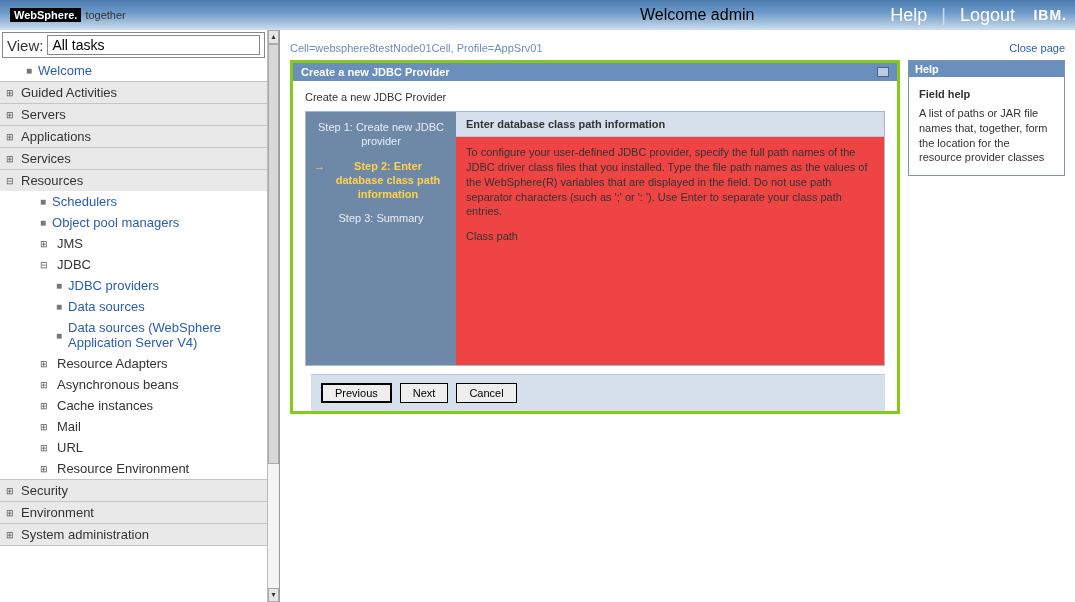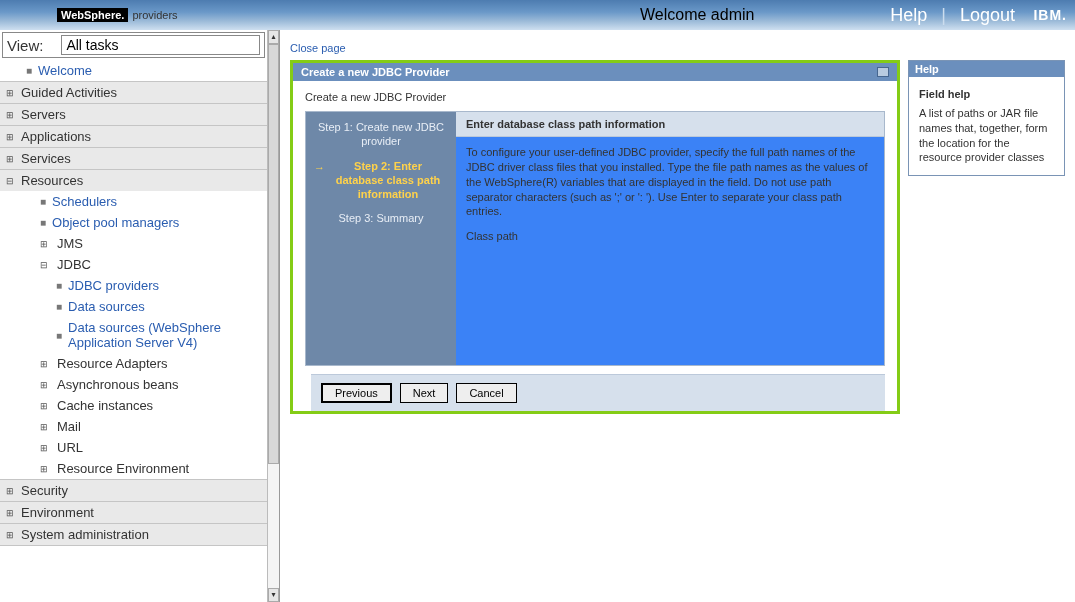--- a/index.html
+++ b/index.html
@@ -22,21 +22,20 @@
     position: relative;
   }
   .banner .brand {
     display: flex; align-items: center; gap: 4px;
     font-size: 11px;
     color: #333;
   }
   .brand-box {
     background: #000; color: #fff; padding: 1px 4px; font-weight: bold;
     font-size: 11px;
-    margin-left: 47px;
   }
   .banner .welcome {
     position: absolute; left: 640px; font-size: 16px; color: #000; text-align: center;
   }
   .banner .links {
     position: absolute; right: 60px; display: flex; align-items: center;
     gap: 14px; font-size: 18px; color: #fff;
   }
   .banner .links .sep { color: #cde; }
   .banner .links a { color: #fff; text-decoration: none; cursor: pointer; }
@@ -60,21 +59,21 @@
   }
   .scrollbar {
     width: 12px; background: #eee; border-left: 1px solid #bbb;
     display: flex; flex-direction: column; align-items: stretch;
     height: 572px;
   }
   .sb-btn { height: 14px; background: #e6e6e6; border: 1px solid #aaa; font-size: 8px; text-align:center; line-height:12px; color:#333; }
   .sb-track { flex: 1; background: #f4f4f4; position: relative; }
   .sb-thumb { position: absolute; top: 0; left: 0; right: 0; height: 420px; background: #d8d8d8; border: 1px solid #aaa; }
   .view-row {
-    display: flex; align-items: center; gap: 18px;
+    display: flex; align-items: center; gap: 4px;
     border: 1px solid #888; padding: 2px 4px; margin: 2px;
     background: #fff;
   }
   .view-row label { font-size: 15px; }
   .view-row input {
     flex: 1; font-size: 14px; height: 20px; border: 1px solid #888;
     padding: 0 4px;
   }
   .nav { }
   .nav-group {
@@ -128,21 +127,21 @@
   .wiz-steps {
     width: 150px; background: #6e88a8; color: #e8eef6;
     padding: 8px 10px; font-size: 11px;
   }
   .wiz-steps .step { margin-bottom: 10px; line-height:1.3;text-align:center; }
   .wiz-steps .step.current { color: #ffd24a; font-weight: bold; position:relative; padding-left:14px;}
   .wiz-steps .step.current::before {
     content: "→"; position:absolute; left:-2px; top:0; color:#ffd24a;
   }
   .wiz-main {
-    flex:1; background:#3b82f6;
+    flex:1; background:#ef4444;
   }
   .wiz-head {
     background:#d6e0ec; padding:6px 10px; font-weight:bold; font-size:11px;
     border-bottom:1px solid #bcc9da;
   }
   .wiz-content { padding: 8px 10px; font-size: 11px; line-height:1.35; }
   .wiz-content textarea {
     width: 100%; height: 130px; font-family: Verdana, Arial, sans-serif;
     font-size: 11px; resize:none; border:1px solid #999; padding:4px;
     overflow-y: scroll;
@@ -164,21 +163,21 @@
   }
   .help-panel .hp-body { padding:10px; font-size:11px; line-height:1.35; }
   .help-panel .hp-body b { display:block; margin-bottom:4px; }
 </style>
 </head>
 <body>
 
 <div class="banner">
   <div class="brand">
     <span class="brand-box">WebSphere.</span>
-    <span>providers</span>
+    <span>together</span>
   </div>
   <div class="welcome">Welcome admin</div>
   <div class="links">
     <a>Help</a>
     <span class="sep">|</span>
     <a>Logout</a>
   </div>
   <div class="ibm">IBM.</div>
 </div>
 
@@ -286,20 +285,21 @@
       <div class="sb-btn">▴</div>
       <div class="sb-track">
         <div class="sb-thumb"></div>
       </div>
       <div class="sb-btn">▾</div>
     </div>
   </div>
 
   <div class="main">
     <div class="breadcrumb">
+      <span>Cell=websphere8testNode01Cell, Profile=AppSrv01</span>
       <span class="close">Close page</span>
     </div>
     <div class="content-row">
       <div class="panel">
         <div class="panel-title">
           <span>Create a new JDBC Provider</span>
           <span class="min"></span>
         </div>
         <div class="panel-body">
           <div class="sub">Create a new JDBC Provider</div>

